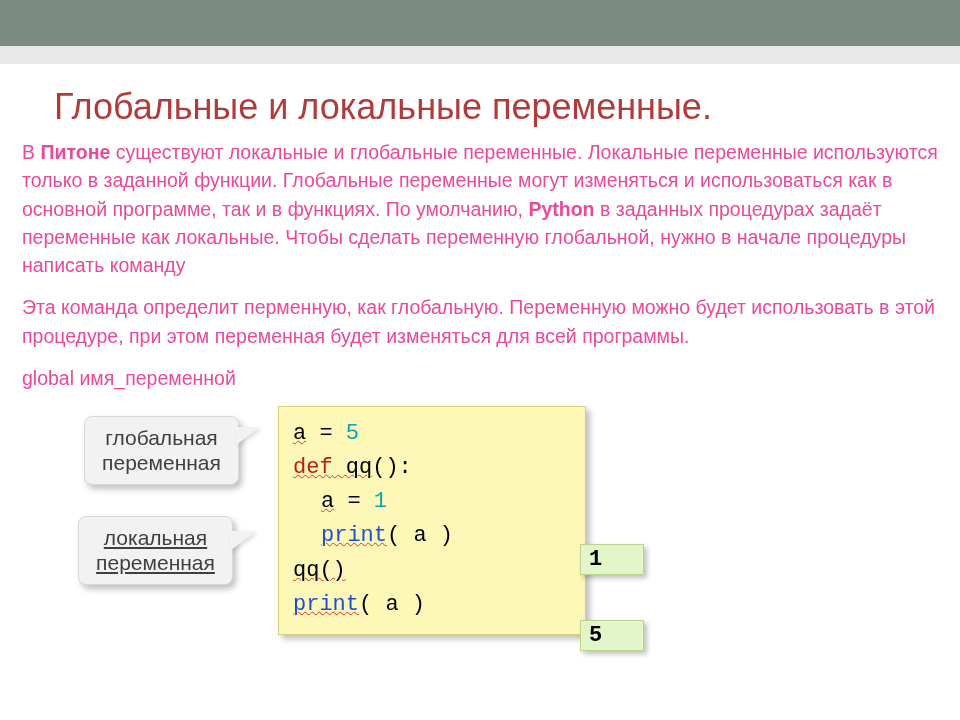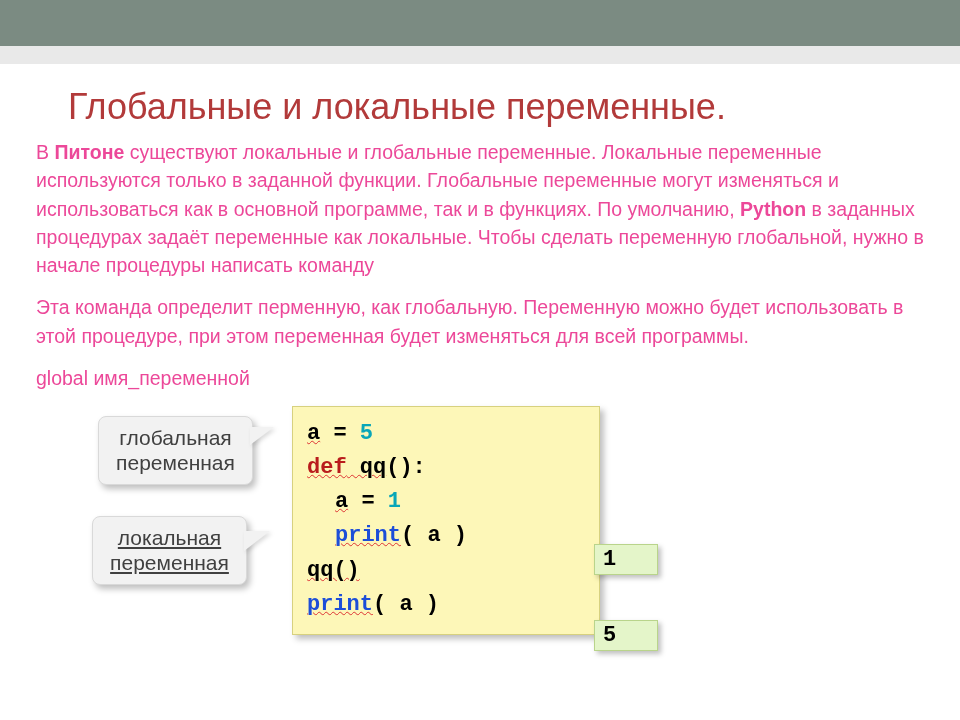--- a/index.html
+++ b/index.html
@@ -14,22 +14,21 @@
     background: #7b8b82;
     height: 46px;
     width: 100%;
   }
   .under-bar {
     background: #e9e9e9;
     height: 18px;
     width: 100%;
   }
   .content {
-    padding: 0 12px;
-    margin-left: 22px;
+    padding: 0 20px;
   }
   .title {
     color: #b23a3a;
     font-size: 36px;
     font-weight: 400;
     margin: 22px 0 10px 34px;
   }
   .body-text {
     color: #ec4899;
     font-size: 19.5px;
@@ -82,21 +81,21 @@
   .code-box {
     position: absolute;
     left: 258px; top: 0;
     width: 308px;
     background: #fdf7b8;
     border: 1px solid #d7d17f;
     box-shadow: 4px 4px 6px rgba(0,0,0,0.25);
     padding: 10px 14px 12px 14px;
     font-family: "Courier New", monospace;
     font-size: 22px;
-    font-weight: 700;
+    font-weight: 400;
     line-height: 1.55;
     color: #000;
   }
   .kw { color: #b91c1c; text-decoration: underline; text-decoration-color: #d33; text-decoration-style: wavy; text-decoration-thickness: 1px; }
   .kw2 { color: #1d4ed8; text-decoration: underline; text-decoration-color: #d33; text-decoration-style: wavy; text-decoration-thickness: 1px; }
   .fn { text-decoration: underline; text-decoration-color: #d33; text-decoration-style: wavy; text-decoration-thickness: 1px; }
   .num { color: #0aa6b8; }
   .ind1 { display:inline-block; width: 28px; }
 
   .out-box {

